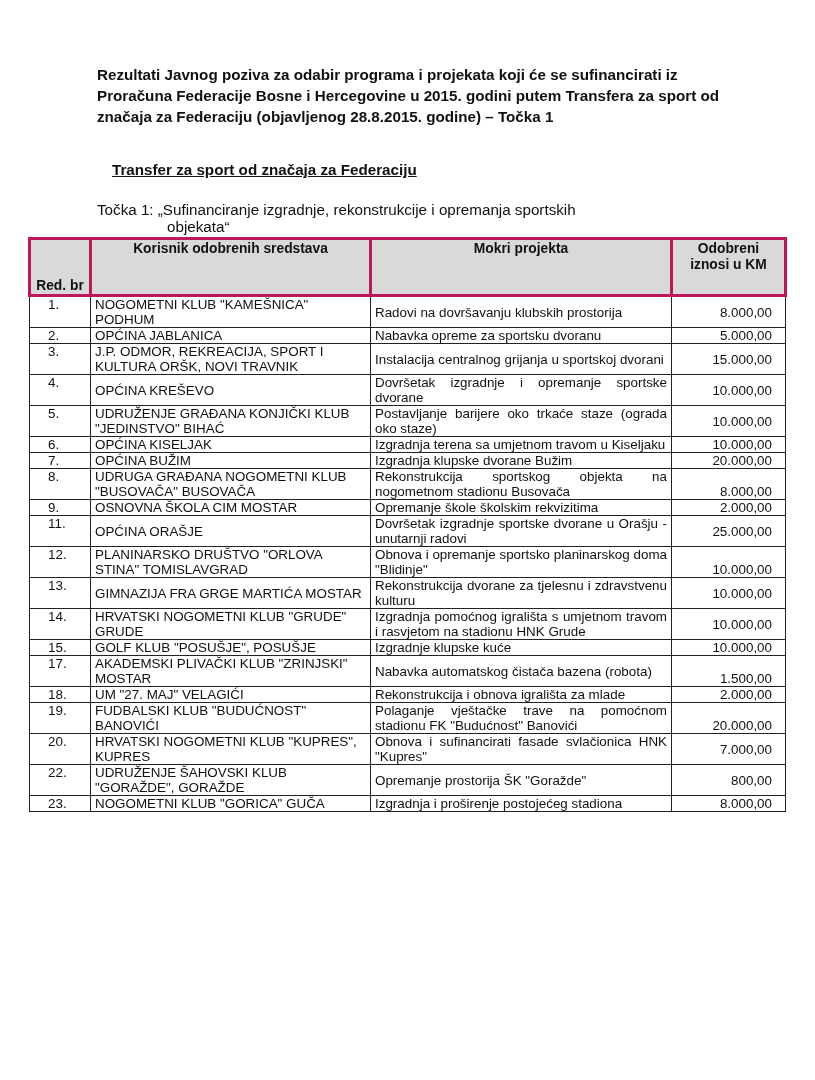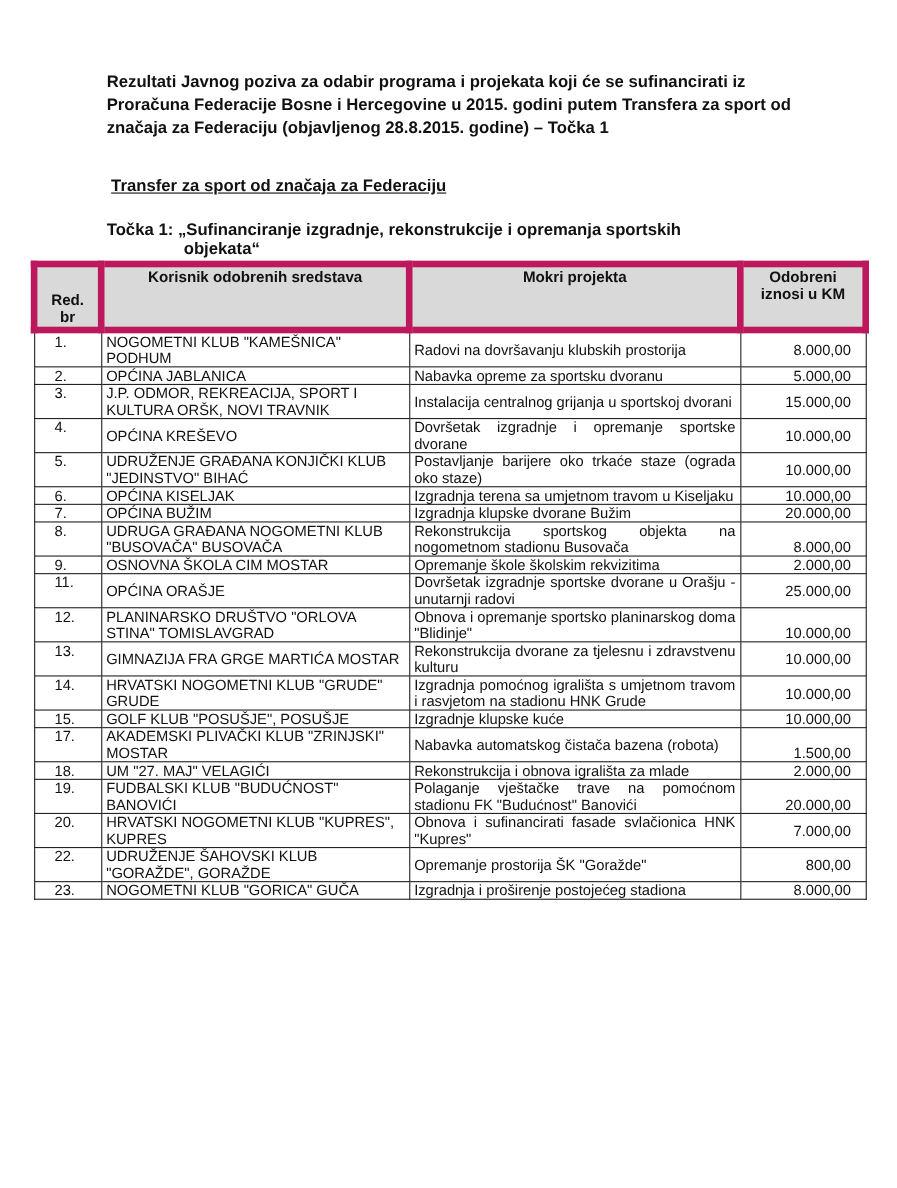--- a/index.html
+++ b/index.html
@@ -1,30 +1,30 @@
 <!DOCTYPE html>
 <html><head>
 <meta charset="utf-8">
 <style>
   html, body { margin: 0; padding: 0; background: #ffffff; }
   body { width: 815px; height: 1080px; position: relative; overflow: hidden;
          font-family: "Liberation Sans", sans-serif; color: #111; }
   .intro { position: absolute; left: 97px; top: 64px; width: 640px;
            font-weight: bold; font-size: 15.2px; line-height: 21px; }
-  .section-title { position: absolute; left: 101px; top: 161px;
+  .section-title { position: absolute; left: 112px; top: 161px;
            font-weight: bold; font-size: 15.2px; text-decoration: underline; }
   .point-title { position: absolute; left: 97px; top: 201px; width: 640px;
-           font-weight: bold; font-size: 15.2px; line-height: 17px; }
+           font-weight: normal; font-size: 15.2px; line-height: 17px; }
   .point-title .line2 { display: block; padding-left: 70px; }
   table { position: absolute; left: 28px; top: 237px; width: 756px;
           border-collapse: collapse; font-size: 13.4px; table-layout: fixed;
           font-family: "Liberation Sans", sans-serif; }
   col.c1 { width: 61px; } col.c2 { width: 280px; } col.c3 { width: 301px; } col.c4 { width: 114px; }
   th { background: #d9d9d9; font-weight: bold; font-size: 13.8px; text-align: center;
-       vertical-align: top; border: 6px solid #be185d; padding: 1px 4px; line-height: 16px; }
+       vertical-align: top; border: 3px solid #be185d; padding: 1px 4px; line-height: 16px; }
   th.red { vertical-align: bottom; padding-bottom: 0; }
   td { border: 1px solid #222; padding: 0 4px; line-height: 15px; vertical-align: middle; }
   td.num { vertical-align: top; padding-left: 18px; }
   td.proj { text-align: justify; }
   td.amt { text-align: right; padding-right: 13px; }
   td.amt.bottom { vertical-align: bottom; }
   tr.hdr th { height: 52px; }
 </style>
 </head>
 <body>

